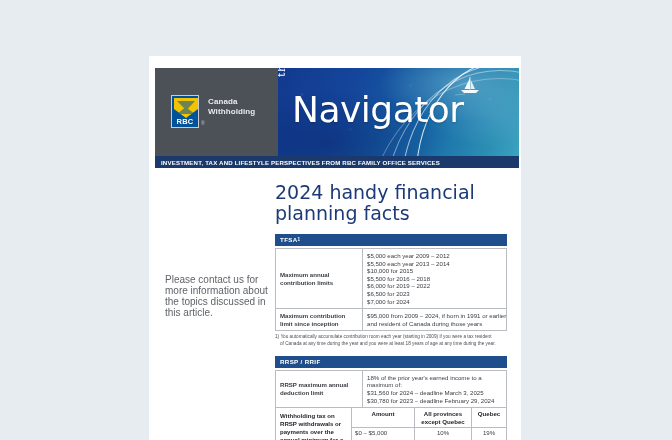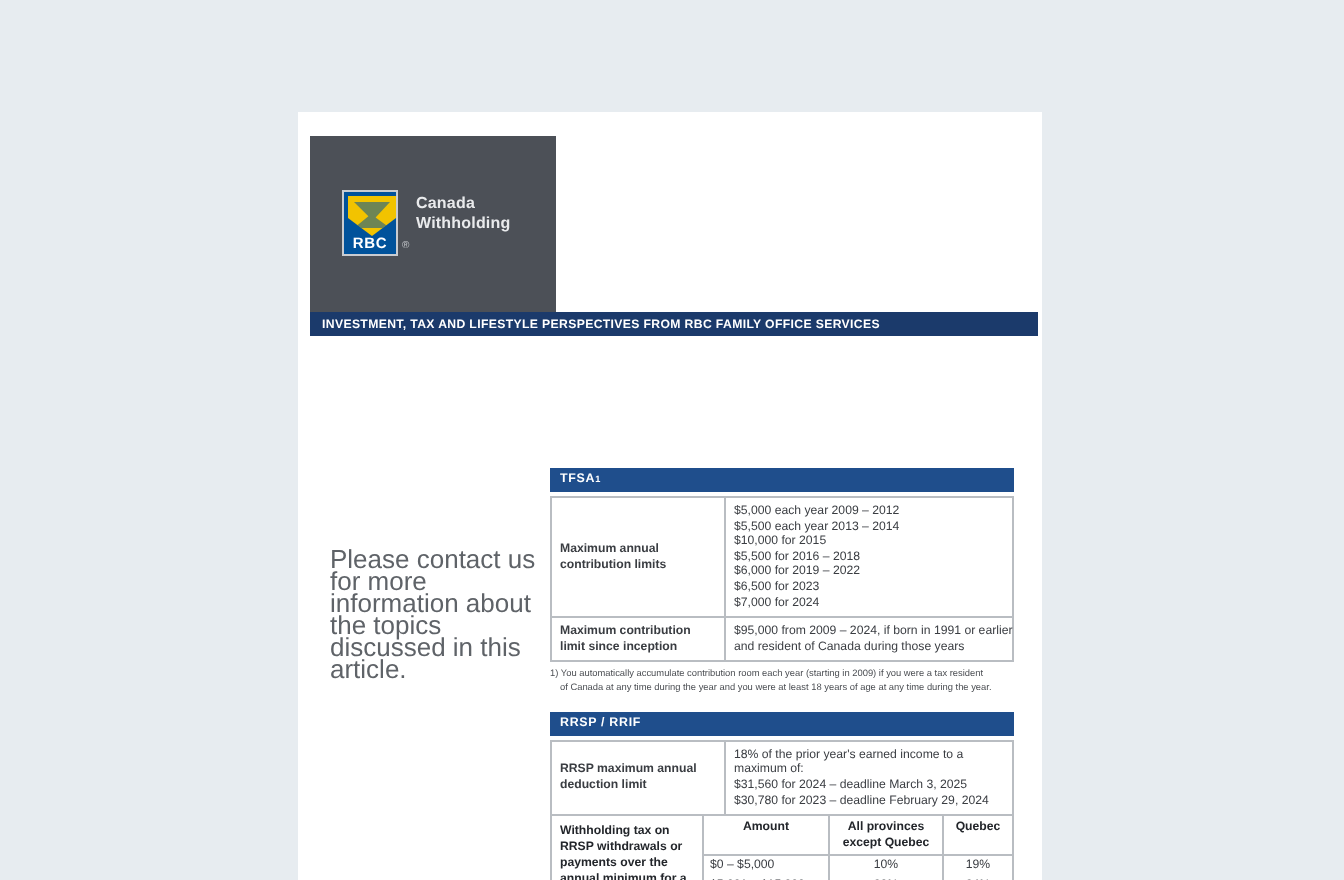--- a/index.html
+++ b/index.html
@@ -194,21 +194,21 @@
     line-height: 21px;
     font-family: "DejaVu Sans", sans-serif;
     font-weight: 400;
   }
   .sidenote {
     position: absolute;
     left: 16px;
     top: 218px;
     width: 104px;
     color: #5f6368;
-    font-size: 13px;
+    font-size: 10px;
     line-height: 11px;
   }
 
   .content {
     position: absolute;
     left: 126px;
     top: 178px;
     width: 232px;
   }
 
@@ -318,23 +318,40 @@
         <div class="rbc-logo">
           <div class="rbc-shield"></div>
           <div class="rbc-word">RBC</div>
         </div>
         <div class="rbc-reg">®</div>
         <div class="wm-text">
           <div>Canada</div>
           <div>Withholding</div>
         </div>
       </div>
+      <div class="mast-right">
+        <div class="speckle"></div>
+        <div class="swoosh sw1"></div>
+        <div class="swoosh sw2"></div>
+        <div class="swoosh sw3"></div>
+        <div class="swoosh sw4"></div>
+        <svg class="boat" viewBox="0 0 26 26">
+          <line x1="15" y1="3" x2="15" y2="16" stroke="#ffffff" stroke-width="0.7"></line>
+          <path d="M15 4 L9.5 15 L15 15 Z" fill="#ffffff" opacity="0.95"></path>
+          <path d="M15.8 6 L20 15 L15.8 15 Z" fill="#ffffff" opacity="0.85"></path>
+          <path d="M6 16 L24 16 L21 19 L9 19 Z" fill="#ffffff" opacity="0.95"></path>
+          <path d="M0 21 L10 20" stroke="#ffffff" stroke-width="0.5" opacity="0.5" fill="none"></path>
+        </svg>
+        <div class="mast-the">the</div>
+        <div class="mast-title">Navigator</div>
+      </div>
     </div>
     <div class="mast-strip">INVESTMENT, TAX AND LIFESTYLE PERSPECTIVES FROM RBC FAMILY OFFICE SERVICES</div>
 
+    <div class="doc-title">2024 handy financial planning facts</div>
 
     <div class="sidenote">Please contact us for more information about the topics discussed in this article.</div>
 
     <div class="content">
 
       <div class="sect-head">
         <span>TFSA</span>
           <sup>1</sup>
       </div>
       <table class="facts">

